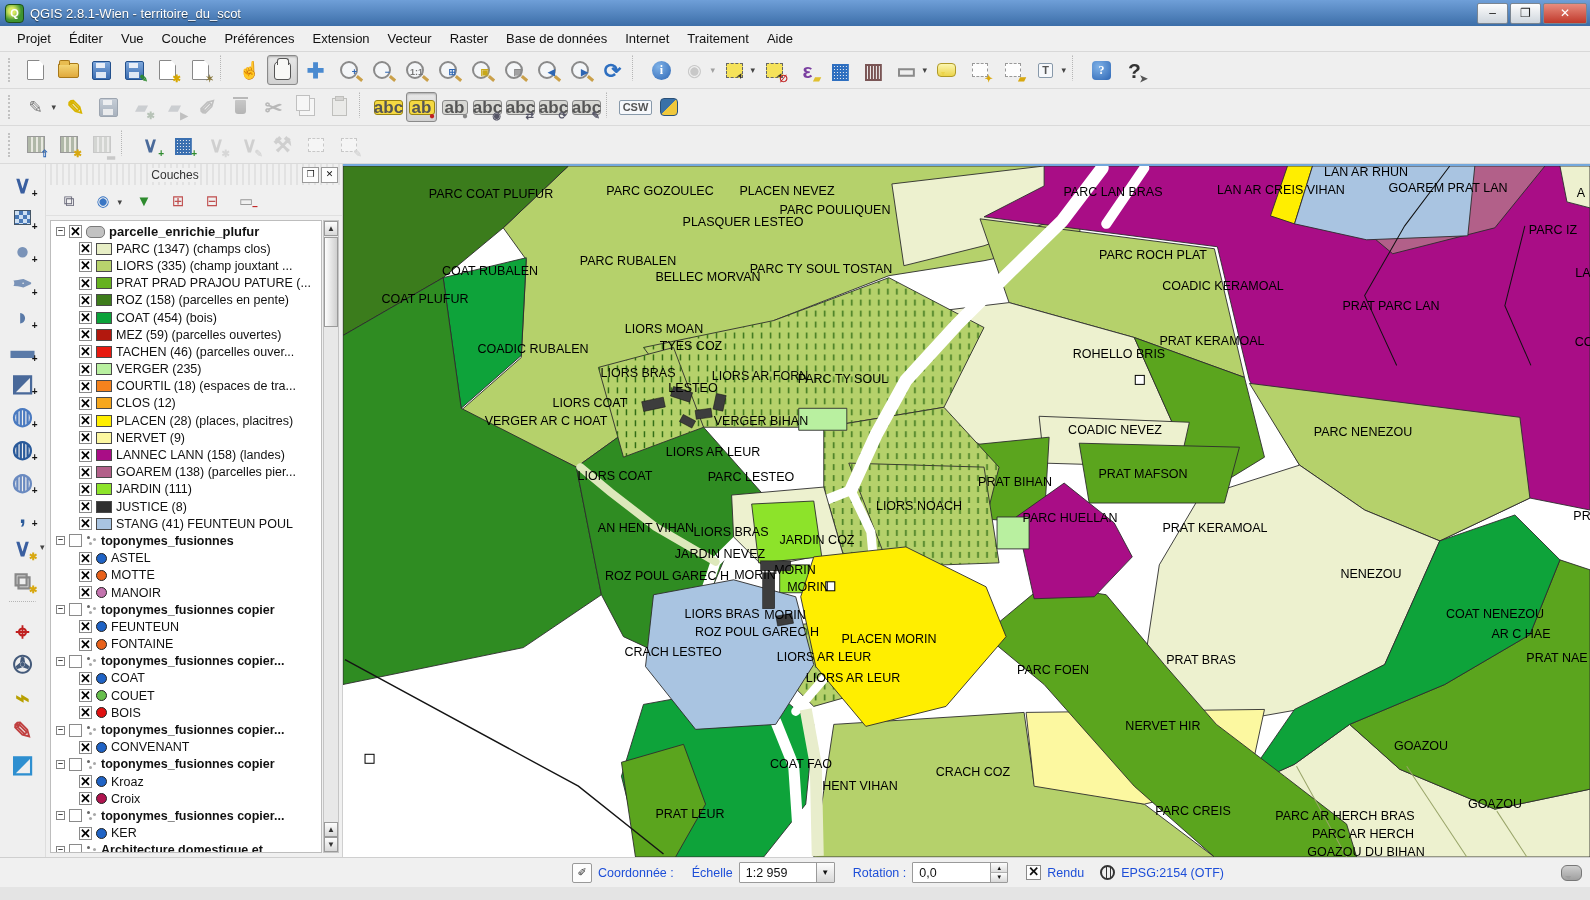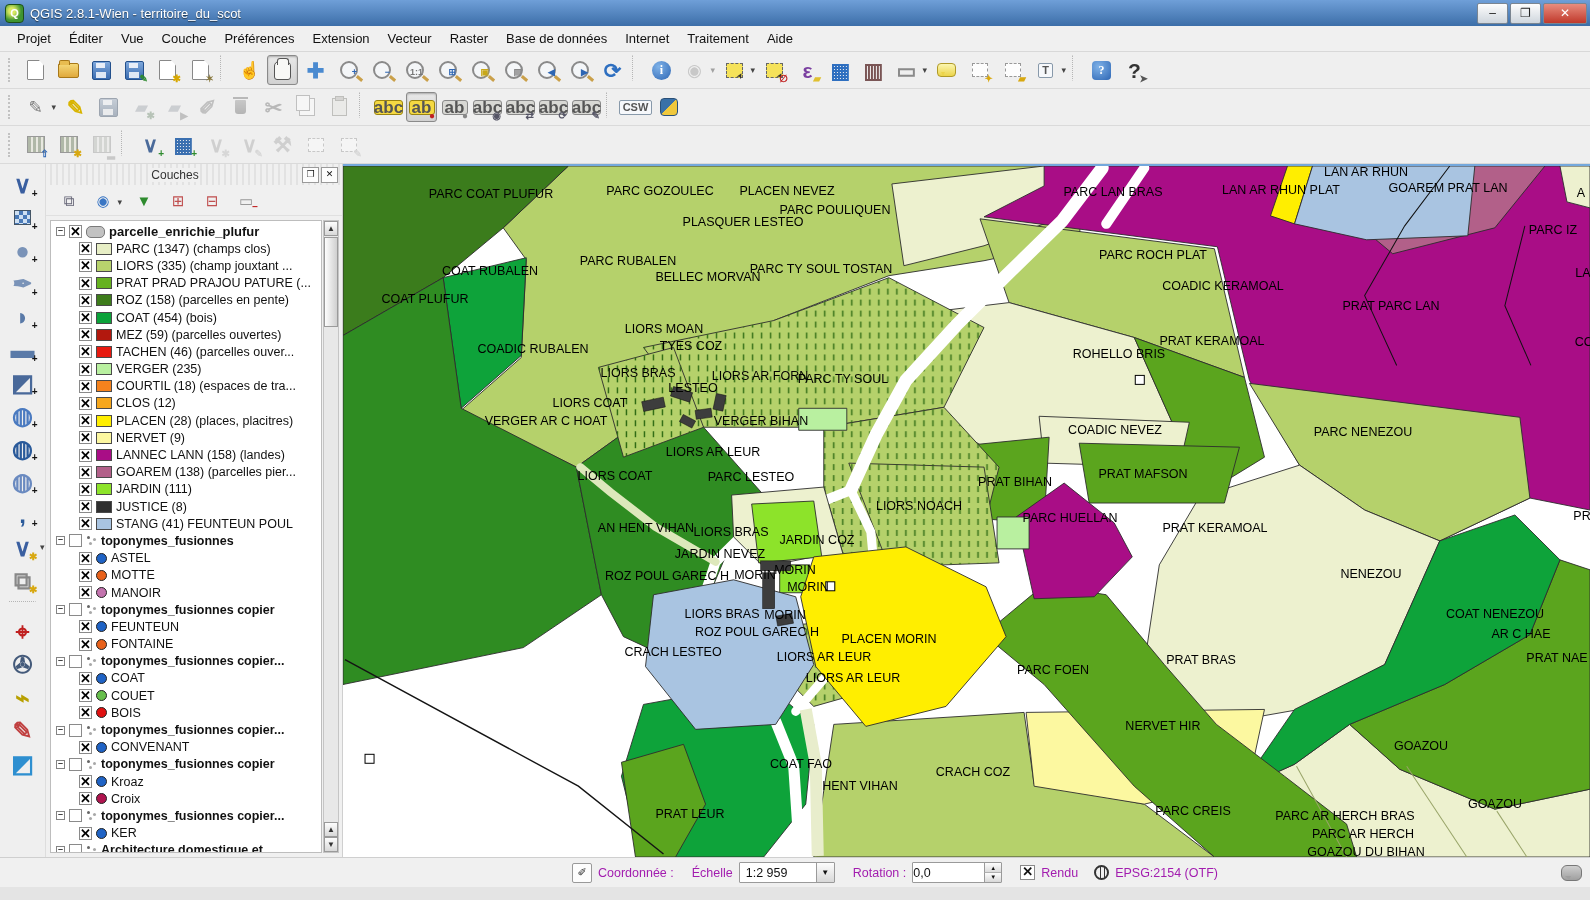--- a/index.html
+++ b/index.html
@@ -116,31 +116,31 @@
   .mlabel{position:absolute;transform:translate(-50%,-50%);font-size:12.5px;color:#000;white-space:nowrap;pointer-events:none;}
   
   .statusbar{position:absolute;left:0;top:857px;width:100%;height:30px;background:#f0f0f0;border-top:1px solid #cfcfcf;
     display:flex;align-items:center;padding:0 8px;box-sizing:border-box;font-size:12.5px;gap:6px;}
   .sb-ico{width:18px;height:18px;border:1px solid #999;background:#fdfdfd;border-radius:2px;display:flex;align-items:center;justify-content:center;font-size:11px;}
   .sb-input{height:19px;background:#fff;border:1px solid #9a9a9a;border-radius:1px;display:flex;align-items:center;justify-content:center;font-size:12.5px;}
   .coord{width:295px;}
   .combo{width:88px;justify-content:flex-start;padding-left:6px;position:relative;}
   .combo .cbtn{position:absolute;right:0;top:0;width:17px;height:100%;background:linear-gradient(#fdfdfd,#d8d8d8);
      border-left:1px solid #9a9a9a;font-size:8px;display:flex;align-items:center;justify-content:center;}
-  .spin{width:88px;justify-content:flex-start;padding-left:0;position:relative;}
+  .spin{width:88px;justify-content:flex-start;padding-left:6px;position:relative;}
   .spin .sup,.spin .sdn{position:absolute;right:0;width:16px;height:50%;background:linear-gradient(#fdfdfd,#d8d8d8);
      border-left:1px solid #9a9a9a;font-size:6px;display:flex;align-items:center;justify-content:center;}
   .spin .sup{top:0;} .spin .sdn{bottom:0;border-top:1px solid #b0b0b0;}
   .sb-check{width:13px;height:13px;border:1px solid #8a8a8a;background:#fff;font-size:13px;font-weight:bold;line-height:11px;text-align:center;}
   .crs-ico{width:15px;height:15px;border-radius:50%;border:2px solid #333;position:relative;box-sizing:border-box;}
   .crs-ico::before{content:"";position:absolute;left:4px;top:-1px;width:3px;height:13px;border-left:1px solid #333;border-right:1px solid #333;}
   .balloon{width:19px;height:14px;background:linear-gradient(#cfcfcf,#9f9f9f);border:1px solid #777;border-radius:6px;position:relative;margin-left:8px;}
   .balloon::after{content:"";position:absolute;left:3px;bottom:-4px;border:4px solid transparent;border-top-color:#9f9f9f;border-right-width:2px;}
   .bottomstrip{position:absolute;left:0;top:887px;width:100%;height:13px;background:#e4e4e4;}
-  .sb-label{color:#a21caf;text-align:right;}
+  .sb-label{color:#1d4ed8;text-align:right;}
   .tb-handle{width:5px;height:24px;border-left:2px dotted #c2c2c2;margin:0 4px 0 0;}
 </style>
 </head>
 <body>
 
 <div id="app">
 
   <div class="titlebar">
     <span class="qgis-logo">Q</span>
     <span class="title-text">QGIS 2.8.1-Wien - territoire_du_scot</span>
@@ -1109,21 +1109,21 @@
         <span class="mlabel" style="left: 444px; top: 25px;">PLACEN NEVEZ</span>
       
         <span class="mlabel" style="left: 492px; top: 44px;">PARC POULIQUEN</span>
       
         <span class="mlabel" style="left: 400px; top: 56px;">PLASQUER LESTEO</span>
       
         <span class="mlabel" style="left: 770px; top: 26px;">PARC LAN BRAS</span>
       
         <span class="mlabel" style="left: 1023px; top: 6px;">LAN AR RHUN</span>
       
-        <span class="mlabel" style="left: 938px; top: 24px;">LAN AR RHUN PLAT</span>
+        <span class="mlabel" style="left: 938px; top: 24px;">LAN AR CREIS VIHAN</span>
       
         <span class="mlabel" style="left: 1105px; top: 22px;">GOAREM PRAT LAN</span>
       
         <span class="mlabel" style="left: 1238px; top: 27px;">A</span>
       
         <span class="mlabel" style="left: 147px; top: 105px;">COAT RUBALEN</span>
       
         <span class="mlabel" style="left: 285px; top: 95px;">PARC RUBALEN</span>
       
         <span class="mlabel" style="left: 365px; top: 111px;">BELLEC MORVAN</span>

